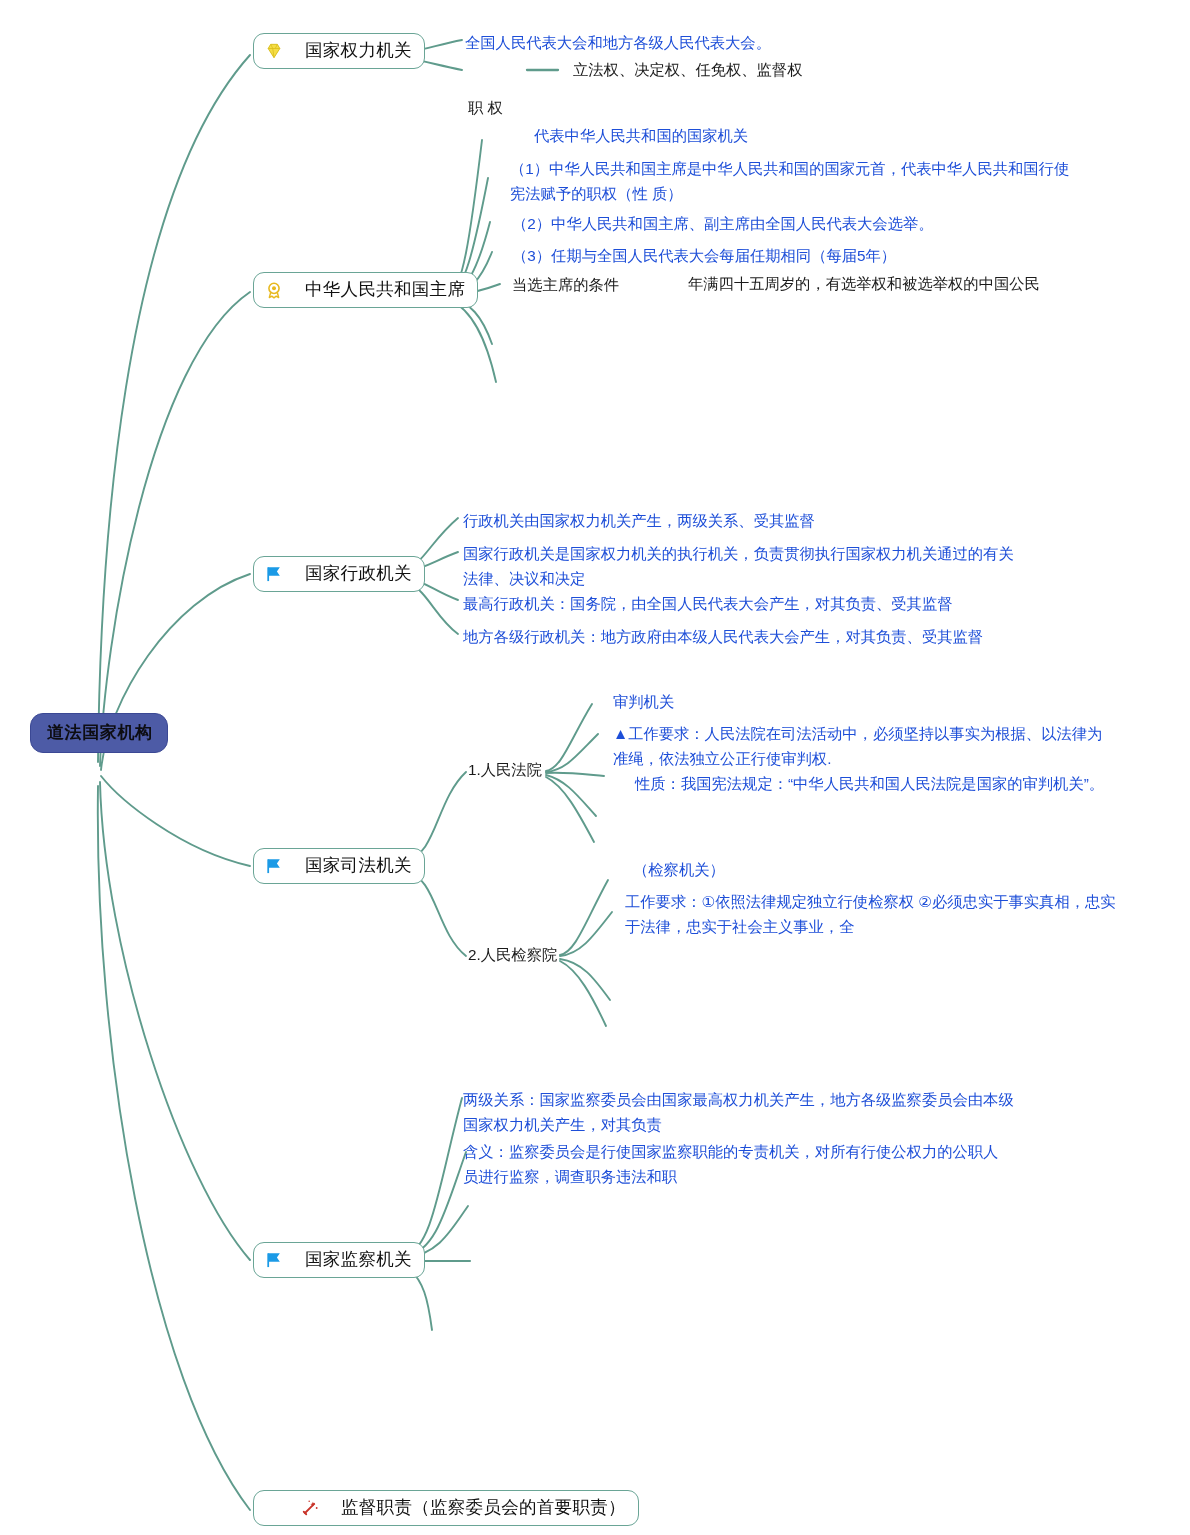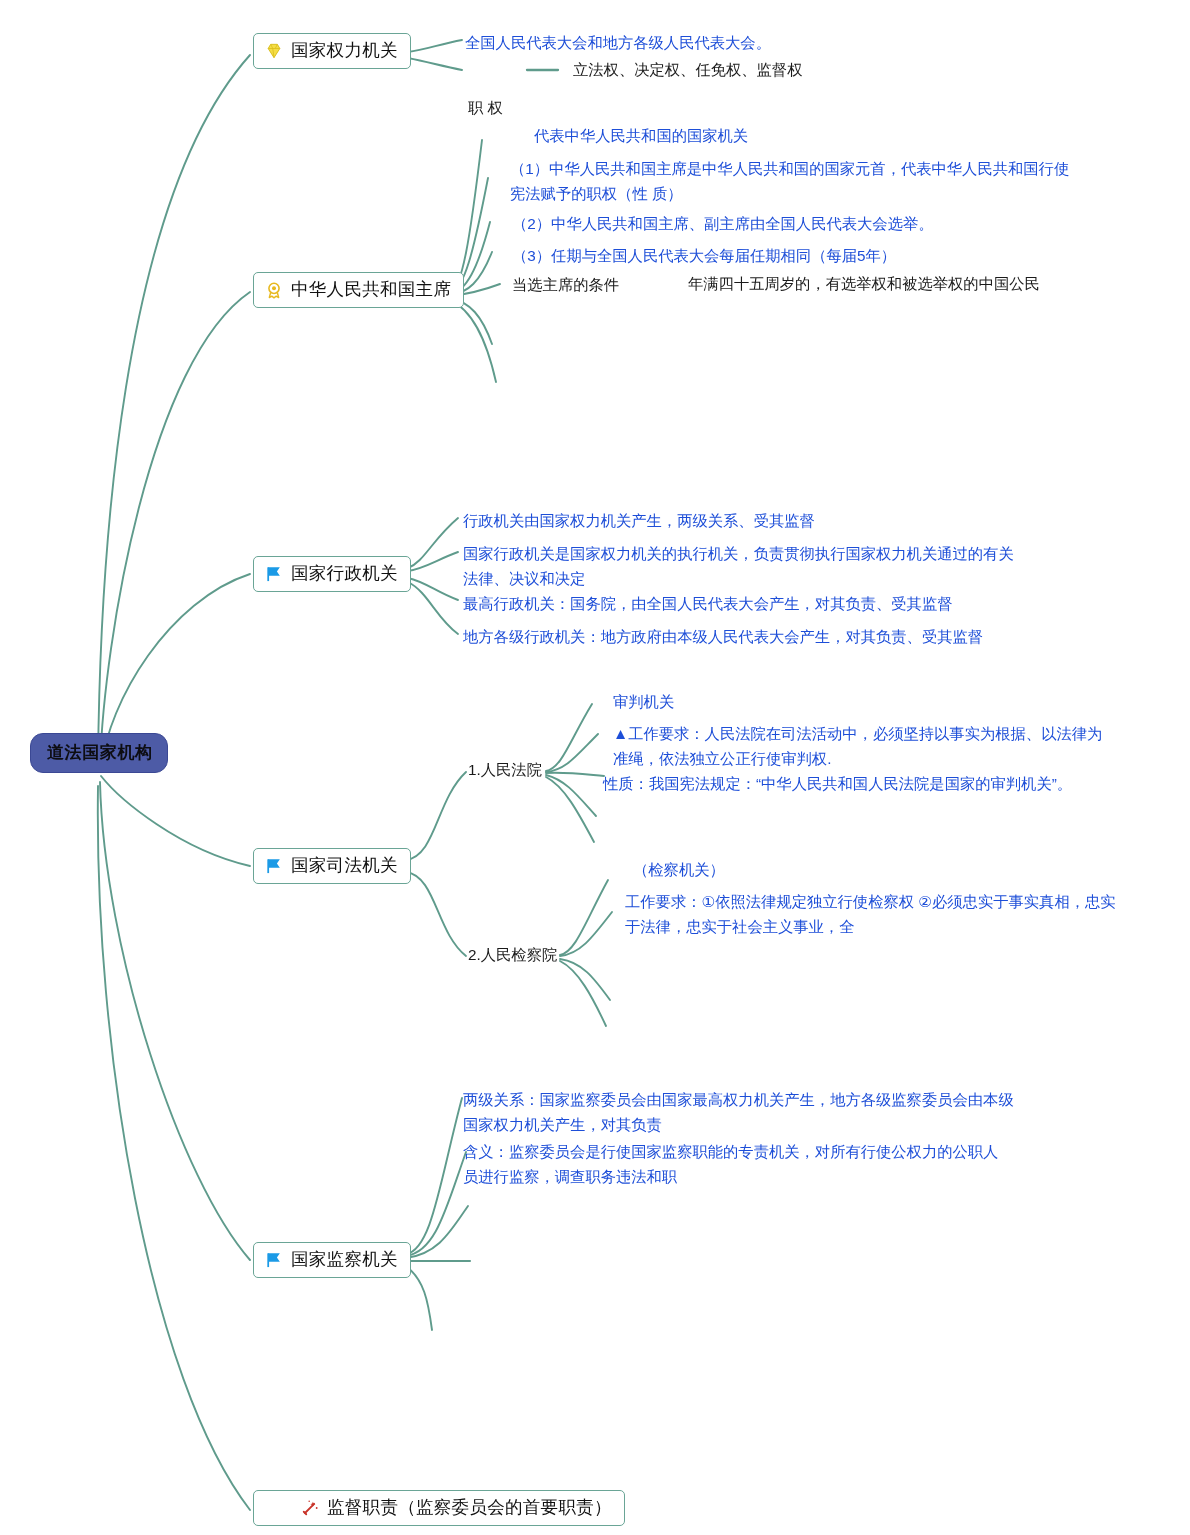--- a/index.html
+++ b/index.html
@@ -16,24 +16,24 @@
   }
   svg.wires {
     position:absolute; left:0; top:0;
     width:1190px; height:1535px;
     pointer-events:none;
   }
   .node {
     position:absolute;
     background:#ffffff;
     border:1.6px solid #6aa596;
-    border-radius:5px;
+    border-radius:11px;
     display:flex;
     align-items:center;
-    gap:7px;
+    gap:21px;
     padding:6px 12px 7px 10px;
     white-space:nowrap;
     color:#111;
     font-size:17.5px;
     line-height:1.2;
   }
   .node .lbl { font-size:17.5px; color:#111; letter-spacing:.3px; }
 
   .root {
     position:absolute;
@@ -115,21 +115,21 @@
       <path d="M560,961 C578,970 592,996 606,1026"></path>
 
       <path d="M406,1254 C432,1250 440,1180 462,1098"></path>
       <path d="M406,1256 C436,1252 446,1208 466,1152"></path>
       <path d="M406,1258 C438,1254 450,1232 468,1206"></path>
       <path d="M406,1261 L470,1261" stroke-width="2.1"></path>
       <path d="M406,1266 C424,1280 428,1300 432,1330"></path>
     </g>
   </svg>
 
-  <div class="root" style="left:30px; top:733px;padding-left:16px;">道法国家机构</div>
+  <div class="root" style="left:30px; top:713px;padding-left:16px;">道法国家机构</div>
 
   <div class="node" style="left:253px; top:33px;">
     <svg class="ico" viewBox="0 0 24 24">
       <path d="M5 9 L8 4 H16 L19 9 L12 20 Z" fill="#f5dd45" stroke="#d8bc18" stroke-width="1.1" stroke-linejoin="round"></path>
       <path d="M5 9 H19 M8 4 L10.5 9 L12 20 M16 4 L13.5 9" stroke="#d8bc18" stroke-width=".9" fill="none"></path>
     </svg>
     <span class="lbl">国家权力机关</span>
   </div>
   <div class="leaf" style="left:465px; top:31px;">全国人民代表大会和地方各级人民代表大会。</div>
   <div class="sub" style="left:468px; top:60px;margin-top:38px;">职 权</div>
@@ -166,21 +166,21 @@
     <svg class="ico" viewBox="0 0 24 24">
       <path d="M5 4 H19 L15.5 9 L19 14 H5 Z" fill="#1b9ae6"></path>
       <rect x="4" y="4" width="2.1" height="16.5" fill="#1b9ae6"></rect>
     </svg>
     <span class="lbl">国家司法机关</span>
   </div>
 
   <div class="sub" style="left:468px; top:760px;">1.人民法院</div>
   <div class="leaf" style="left:613px; top:690px;">审判机关</div>
   <div class="leaf wrap" style="left:613px; top:722px; width:504px;">▲工作要求：人民法院在司法活动中，必须坚持以事实为根据、以法律为准绳，依法独立公正行使审判权.</div>
-  <div class="leaf" style="left:603px; top:772px;">性质：我国宪法规定：“中华人民共和国人民法院是国家的审判机关”。</div>
+  <div class="leaf" style="left:635px; top:772px;">性质：我国宪法规定：“中华人民共和国人民法院是国家的审判机关”。</div>
 
   <div class="sub" style="left:468px; top:945px;">2.人民检察院</div>
   <div class="leaf" style="left:633px; top:858px;">（检察机关）</div>
   <div class="leaf wrap" style="left:625px; top:890px; width:500px;">工作要求：①依照法律规定独立行使检察权 ②必须忠实于事实真相，忠实于法律，忠实于社会主义事业，全</div>
 
   <div class="node" style="left:253px; top:1242px;">
     <svg class="ico" viewBox="0 0 24 24">
       <path d="M5 4 H19 L15.5 9 L19 14 H5 Z" fill="#1b9ae6"></path>
       <rect x="4" y="4" width="2.1" height="16.5" fill="#1b9ae6"></rect>
     </svg>

